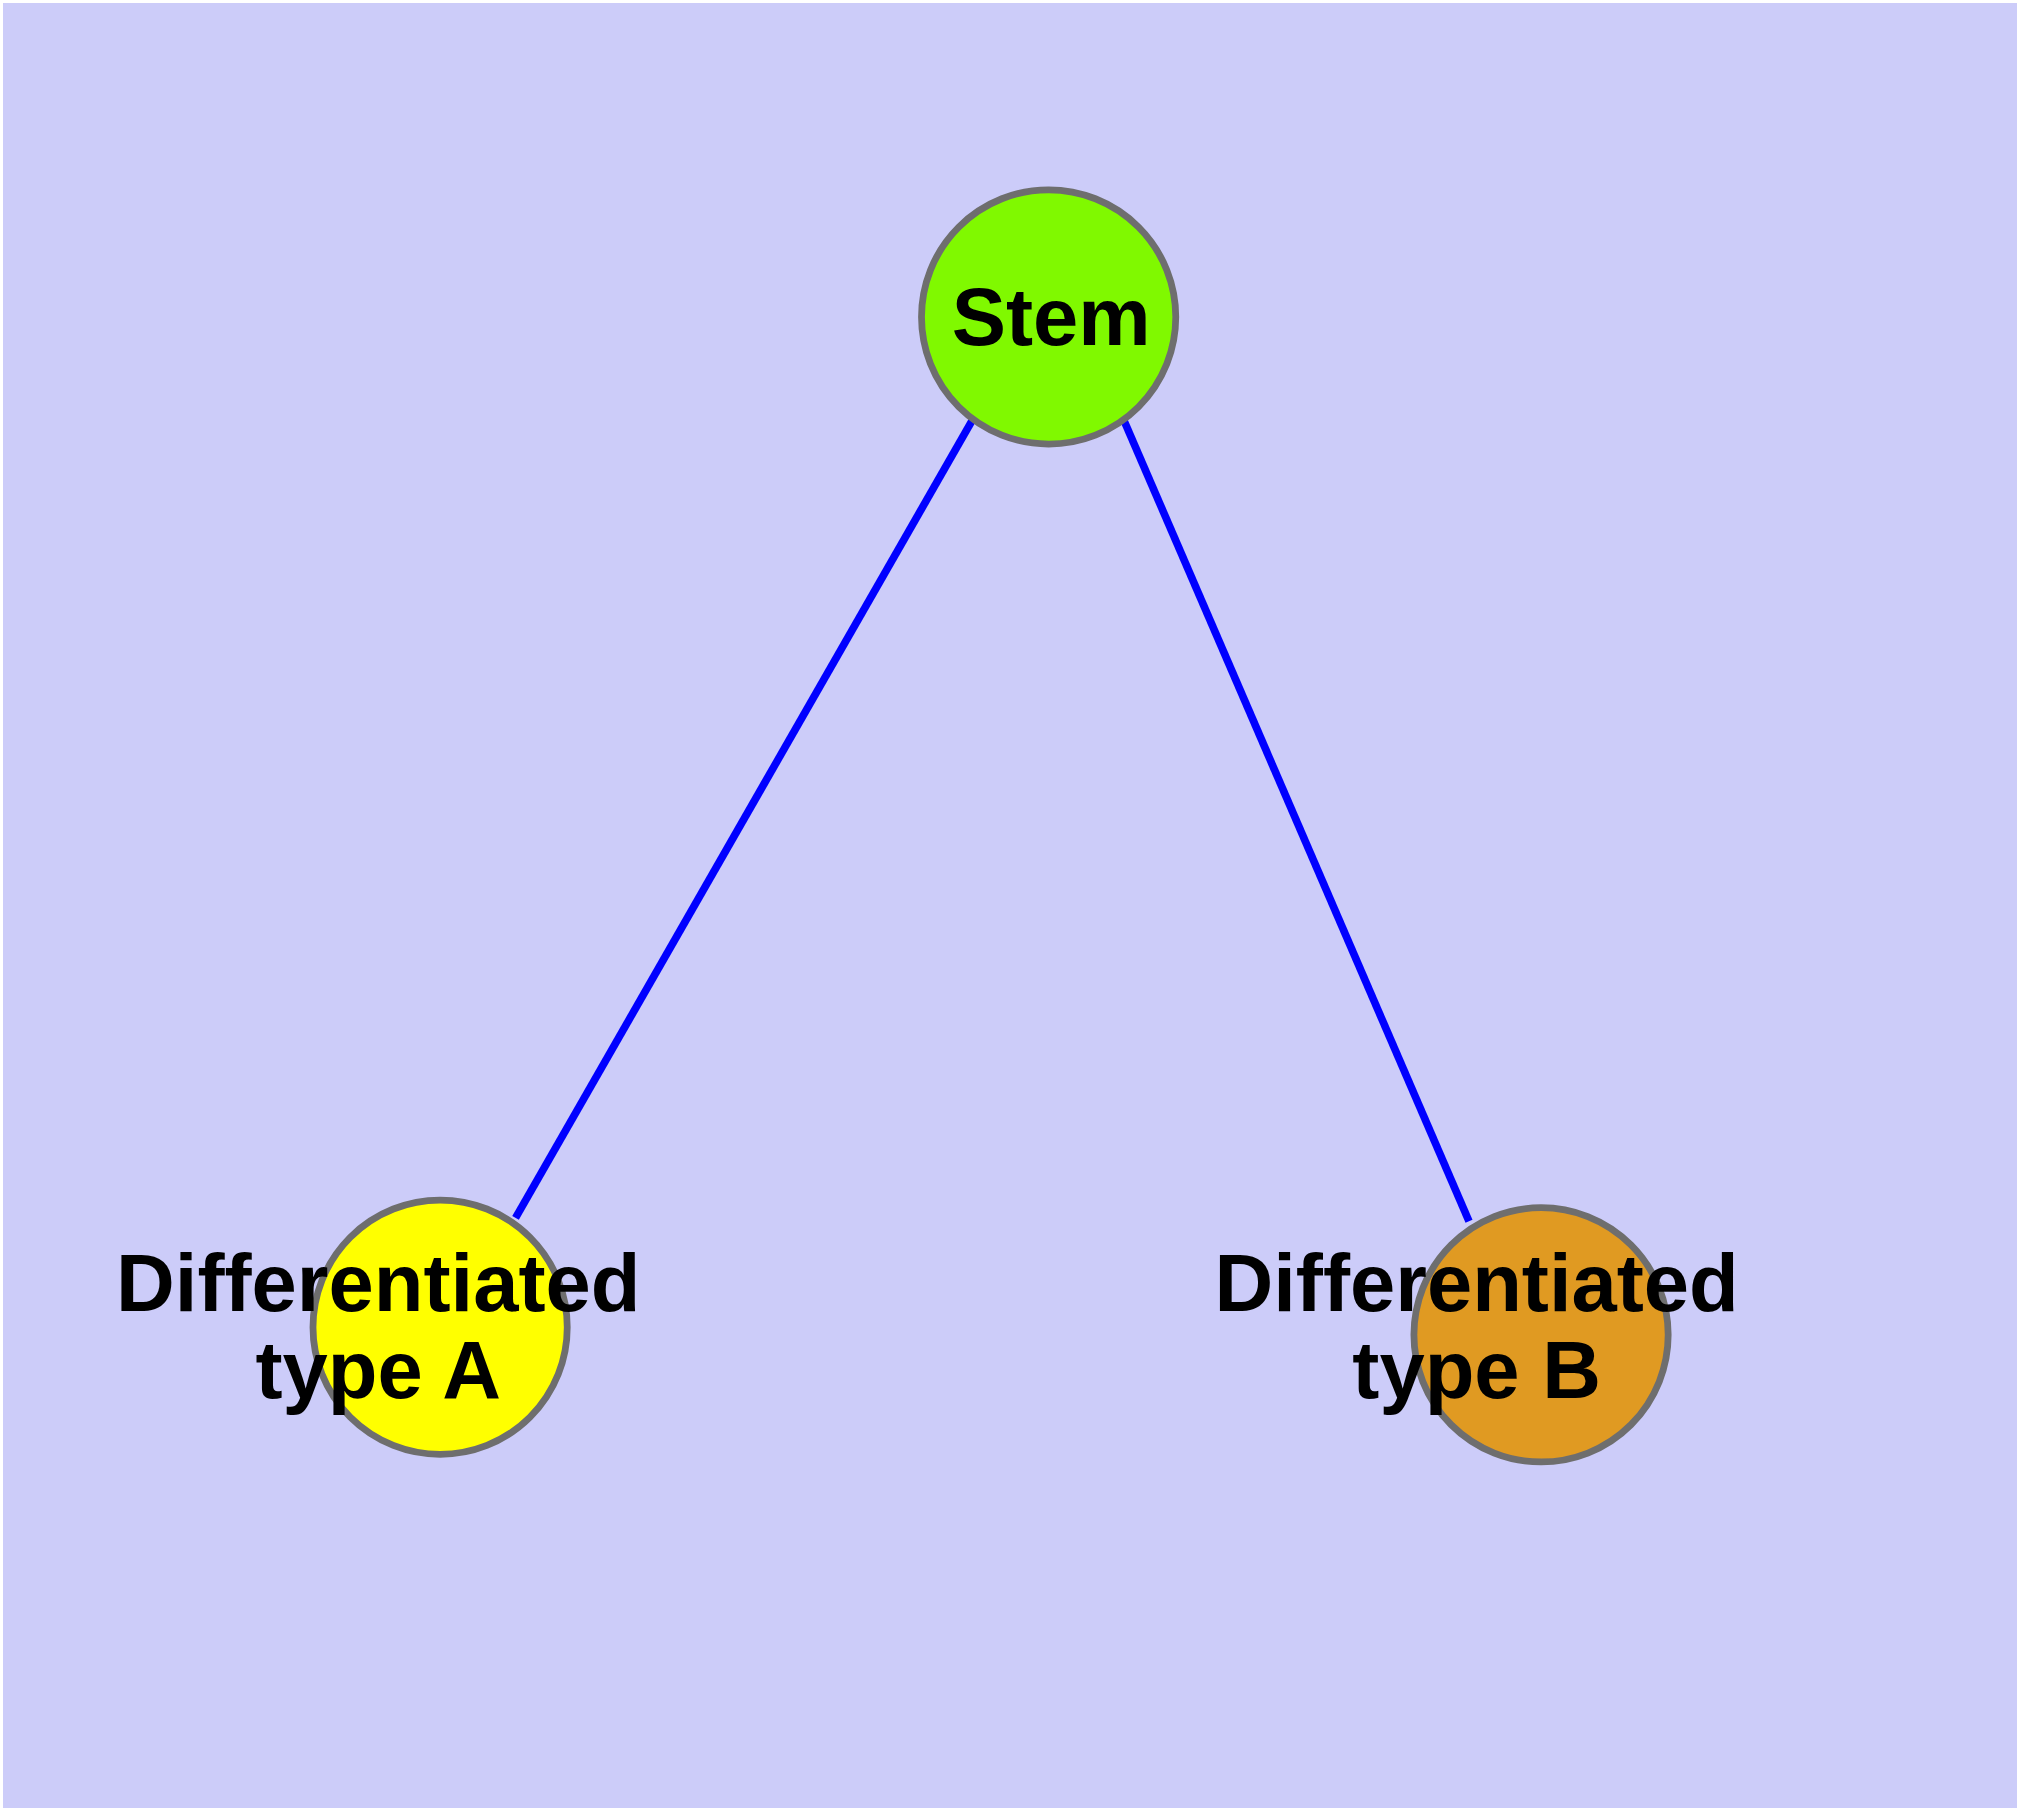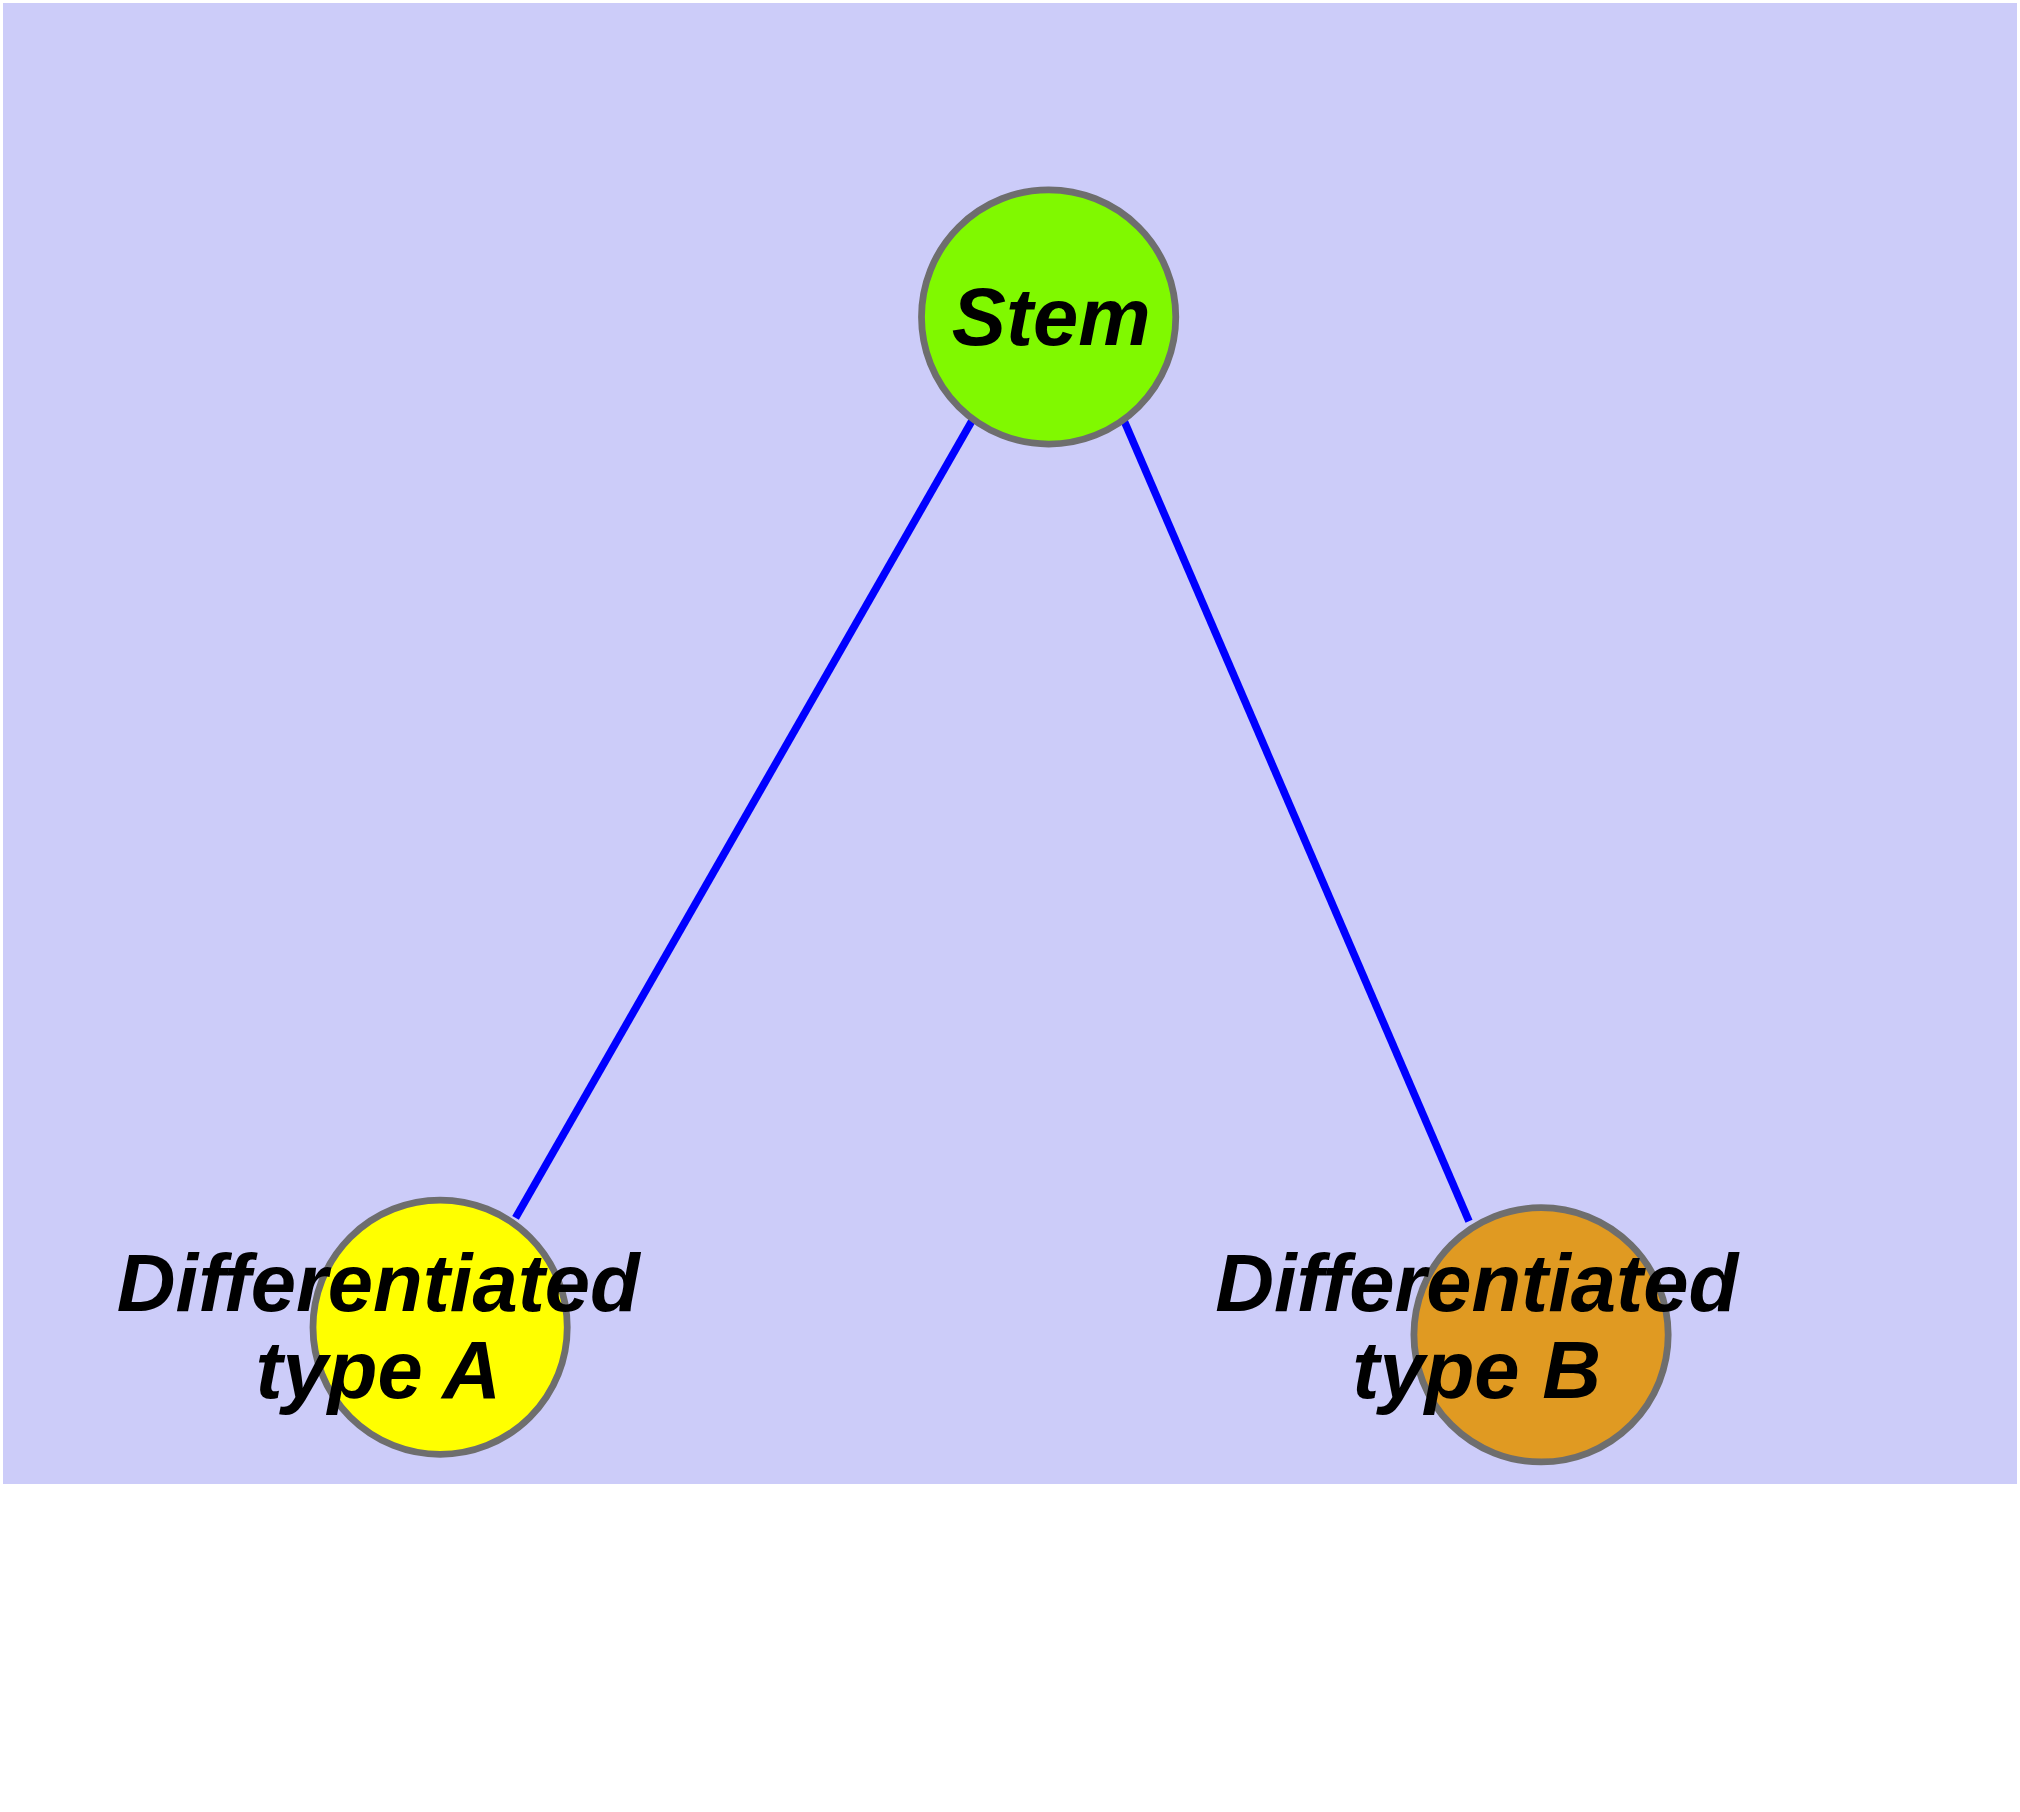--- a/index.html
+++ b/index.html
@@ -47,21 +47,21 @@
     font-size: 96px;
     fill: #000000;
     dominant-baseline: auto;
     text-anchor: middle;
     white-space: pre;
   }
 </style>
 </head>
 <body>
 
-<div id="canvas" style="width: 2021px; height: 1484px; background: rgb(255, 255, 255); font-style: italic;">
+<div id="canvas" style="width: 2021px; height: 1812px; background: rgb(255, 255, 255);">
   <div id="plot-area" style="background: rgb(204, 204, 249);"></div>
 
   <svg id="graph-svg" viewBox="0 0 2384 2138" xmlns="http://www.w3.org/2000/svg">
 
     <g>
       <line class="edge-line" stroke="#0000ff" stroke-width="9" x1="1148" y1="494" x2="608" y2="1437"></line>
       <line class="edge-line" stroke="#0000ff" stroke-width="9" x1="1325" y1="494" x2="1733" y2="1441"></line>
     </g>
 
     <g>

